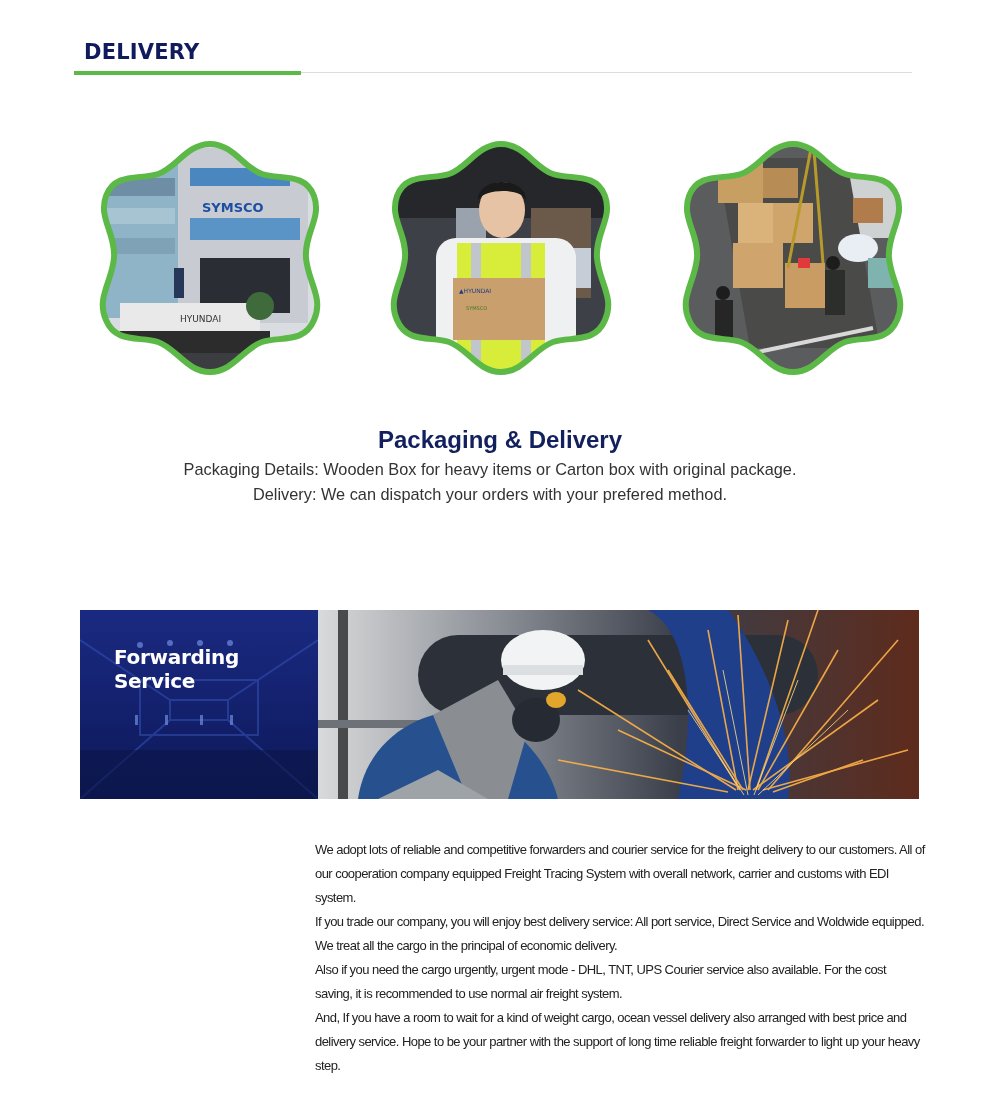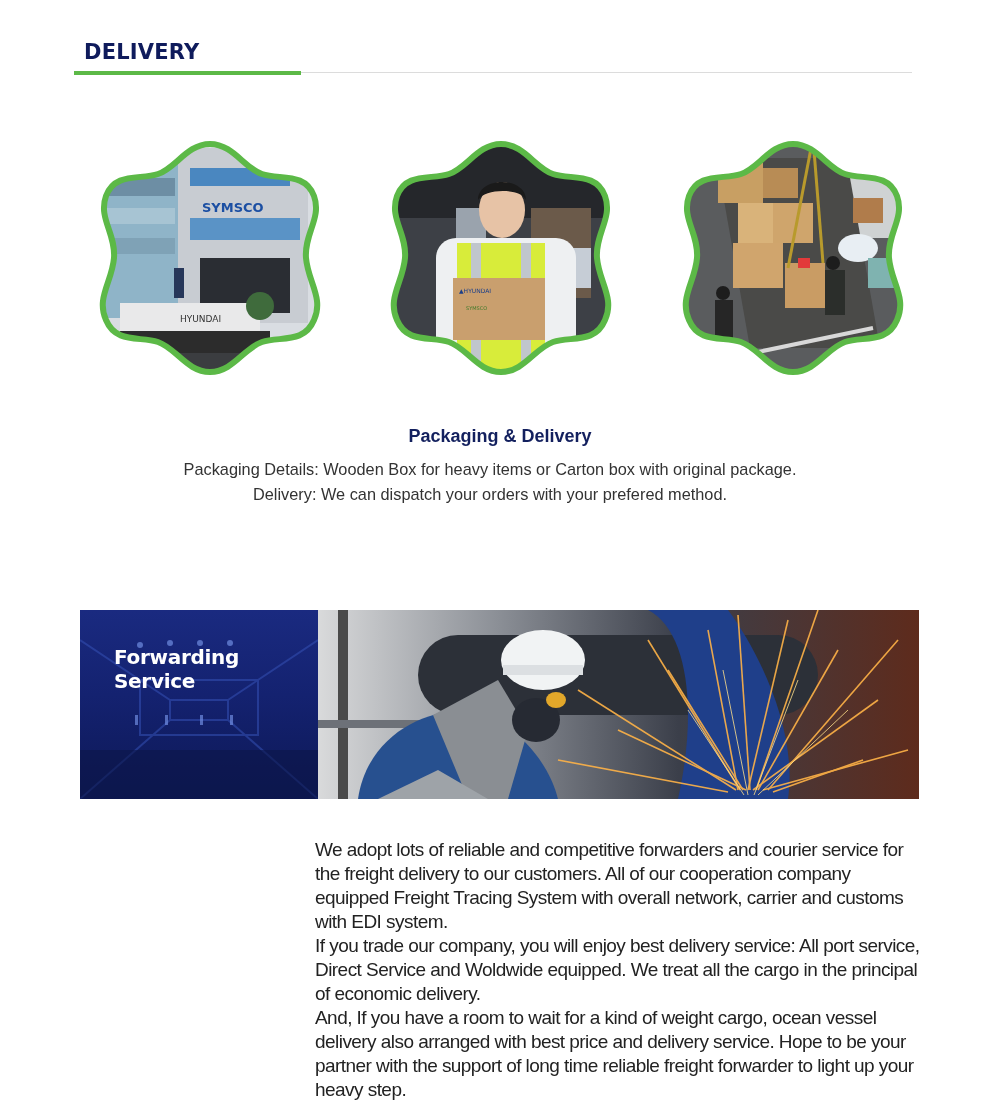--- a/index.html
+++ b/index.html
@@ -2,29 +2,29 @@
 <html><head>
 <meta charset="utf-8">
 <style>
   html,body{margin:0;padding:0;background:#ffffff;}
   body{width:1000px;height:1120px;position:relative;overflow:hidden;font-family:"Liberation Sans",sans-serif;}
   .section-title{position:absolute;left:84px;top:40px;font-family:"DejaVu Sans",sans-serif;font-weight:bold;font-size:21px;color:#0f1b5c;letter-spacing:0.2px;}
   .title-rule{position:absolute;left:74px;top:72px;width:838px;height:1px;background:#dcdcdc;}
   .title-accent{position:absolute;left:74px;top:71px;width:227px;height:4px;background:#5cb947;}
   .badge{position:absolute;top:138px;width:240px;height:240px;}
   .badge svg{display:block;width:240px;height:240px;}
-  .pkg-heading{position:absolute;left:0;width:1000px;top:426px;text-align:center;font-weight:bold;font-size:18px;color:#13205e;}
+  .pkg-heading{position:absolute;left:0;width:1000px;top:426px;text-align:center;font-weight:bold;font-size:24px;color:#13205e;}
   .pkg-text{position:absolute;left:0;width:980px;text-align:center;font-size:17px;color:#333;font-family:"Liberation Sans",sans-serif;transform:scaleX(0.96);transform-origin:center;}
   .pkg-line1{top:460px;}
   .pkg-line2{top:485px;}
   .banner{position:absolute;left:80px;top:610px;width:839px;height:189px;overflow:hidden;font-weight:bold;}
   .banner-left{position:absolute;left:0;top:0;width:238px;height:189px;background:linear-gradient(180deg,#1a2a80 0%,#142270 45%,#0d1856 100%);overflow:hidden;}
   .banner-left-title{position:absolute;left:34px;top:35px;color:#ffffff;font-size:20px;font-family:"DejaVu Sans",sans-serif;letter-spacing:-0.3px;}
   .banner-right{position:absolute;left:238px;top:0;width:601px;height:189px;overflow:hidden;background:#3b4150;}
-  .body-text{position:absolute;left:315px;top:838px;width:610px;font-size:19px;line-height:24px;color:#222;font-family:"Liberation Sans",sans-serif;letter-spacing:-0.55px;}
+  .body-text{position:absolute;left:315px;top:838px;width:610px;font-size:13px;line-height:24px;color:#222;font-family:"Liberation Sans",sans-serif;letter-spacing:-0.55px;}
   .body-text p{margin:0;}
 </style>
 </head>
 <body>
 
 <div class="section-title">DELIVERY</div>
 <div class="title-rule"></div>
 <div class="title-accent"></div>
 
 <div class="badge" style="left:90px;">
@@ -189,14 +189,15 @@
           <line x1="426" y1="185" x2="370" y2="100"></line>
       </g>
       <path d="M60,189 L120,160 L170,189 Z" fill="#9ea3a8"></path>
     </svg>
   </div>
 </div>
 
 <div class="body-text">
   <p>We adopt lots of reliable and competitive forwarders and courier service for the freight delivery to our customers. All of our cooperation company equipped Freight Tracing System with overall network, carrier and customs with EDI system.</p>
   <p>If you trade our company, you will enjoy best delivery service: All port service, Direct Service and Woldwide equipped. We treat all the cargo in the principal of economic delivery.</p>
+  <p>Also if you need the cargo urgently, urgent mode - DHL, TNT, UPS Courier service also available. For the cost saving, it is recommended to use normal air freight system.</p>
   <p>And, If you have a room to wait for a kind of weight cargo, ocean vessel delivery also arranged with best price and delivery service. Hope to be your partner with the support of long time reliable freight forwarder to light up your heavy step.</p>
 </div>
 
 </body></html>

